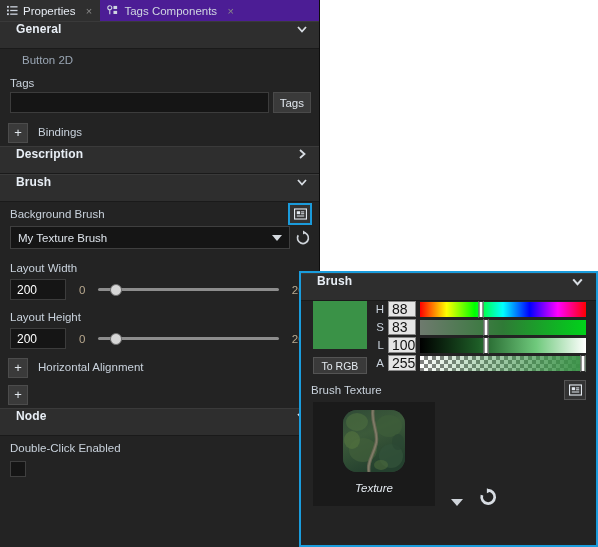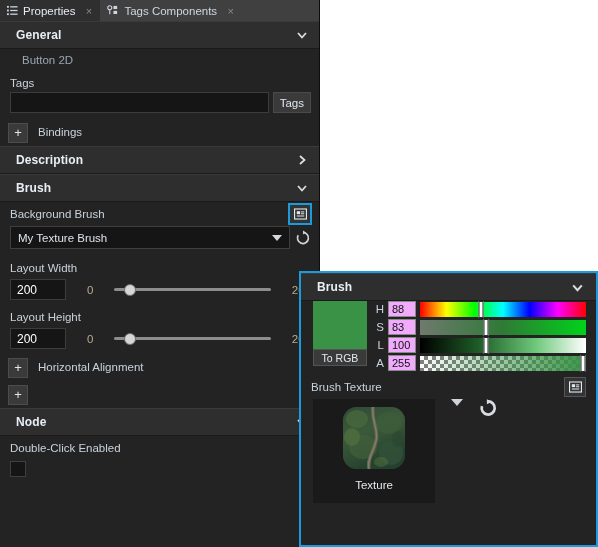--- a/index.html
+++ b/index.html
@@ -16,41 +16,41 @@
     position: absolute; left: 0; top: 0;
     width: 320px; height: 547px;
     background: #232323;
     border-right: 1px solid #0d0d0d;
     overflow: hidden;
   }
 
   
   .tabstrip {
     display: flex; align-items: stretch;
-    height: 21px; background: #404040;
+    height: 21px; background: #4c1d95;
   }
   .tab {
     display: flex; align-items: center; gap: 5px;
     padding: 0 6px 0 7px;
     font-size: 11.5px; color: #cfd6e0;
     cursor: default; user-select: none;
   }
   .tab.active { background: #2f2f2f; color: #e6ebf2; }
   .tab .tlabel { white-space: nowrap; }
   .tab .tclose {
     font-size: 11px; color: #8a8a8a; margin-left: 3px;
     width: 11px; text-align: center;
   }
   .ico { display: inline-flex; align-items: center; justify-content: center; }
 
   .tabbody { height: 526px; background: #232323; position: relative; overflow: hidden; }
 
   
   .section {
-    display: flex; align-items: center; justify-content: space-between;
+    display: flex; align-items: flex-start; justify-content: space-between;
     height: 28px; padding: 0 10px 0 16px;
     background: #2e2e2e;
     border-top: 1px solid #3a3a3a;
     border-bottom: 1px solid #1a1a1a;
     cursor: default;
   }
   .section .stitle {
     font-size: 12px; font-weight: bold; color: #e8eef5;
     letter-spacing: .1px;
   }
@@ -97,21 +97,21 @@
     flex: 1; height: 23px; background: #151515;
     border: 1px solid #3f3f3f; display: flex;
     align-items: center; justify-content: space-between;
     padding: 0 7px; color: #dde3ea; font-size: 11.5px;
   }
   .caret { width: 0; height: 0; border-left: 5px solid transparent;
            border-right: 5px solid transparent; border-top: 6px solid #d4d9de; }
   .refresh { width: 16px; height: 16px; color: #cfd4da; }
 
   
-  .sliderrow { display: flex; align-items: center; gap: 21px; padding: 0 8px 5px 10px; }
+  .sliderrow { display: flex; align-items: center; gap: 13px; padding: 0 8px 5px 10px; }
   .numbox {
     width: 56px; height: 21px; background: #151515;
     border: 1px solid #3c3c3c; color: #ffffff;
     font-size: 12px; display: flex; align-items: center; padding-left: 6px;
   }
   .minl, .maxl { font-size: 11.5px; color: #b9a98f; }
   .track { position: relative; flex: 1; height: 14px; display: flex; align-items: center; }
   .trackline { width: 100%; height: 3px; background: #8d8d8d; border-radius: 2px; }
   .knob {
     position: absolute; width: 12px; height: 12px; border-radius: 50%;
@@ -126,33 +126,33 @@
     position: absolute; left: 299px; top: 271px;
     width: 299px; height: 276px;
     background: #232323; border: 2px solid #1a9cdc;
     overflow: hidden;
   }
   .popup .section { padding-right: 12px; }
   .pbody { padding: 0; }
   .sublbl { font-size: 11.5px; color: #c9d2dc; padding: 5px 0 3px 10px; }
 
   .colorgrid { display: flex; gap: 6px; padding: 0 10px 0 12px; }
-  .swatchcol { display: flex; flex-direction: column; gap: 0; width: 54px; }
+  .swatchcol { display: flex; flex-direction: column; gap: 8px; width: 54px; }
   .swatch { width: 54px; height: 48px; background: #3a9247; }
   .torgb {
     height: 17px; background: #3a3a3a; border: 1px solid #545454;
     color: #e3e9ef; font-size: 10.5px; display: flex;
     align-items: center; justify-content: center;
   }
   .chancol { display: flex; flex-direction: column; gap: 2px; }
   .chanrow { display: flex; align-items: center; gap: 4px; height: 16px; }
   .chanlbl { width: 11px; font-size: 11.5px; color: #c9d2dc; text-align: right; }
   .chanbox {
-    width: 28px; height: 16px; background: #f0abfc; border: 1px solid #888;
-    color: #111; font-size: 11px; display: flex; align-items: center; padding-left: 3px;
+    width: 28px; height: 16px; background: #e5e5e5; border: 1px solid #888;
+    color: #111; font-size: 14px; display: flex; align-items: center; padding-left: 3px;
   }
   .gradwrap { position: relative; flex: 1; height: 15px; }
   .grad { position: absolute; inset: 0; }
   .ghandle {
     position: absolute; top: -1px; width: 5px; height: 17px;
     background: #ffffff; border: 1px solid #2b2b2b; transform: translateX(-50%);
   }
   .g-hue { background: linear-gradient(to right,
       #ff0000 0%, #ffff00 16%, #00ff00 33%, #00ffff 50%,
       #0000ff 66%, #ff00ff 83%, #ff0000 100%); }
@@ -161,21 +161,21 @@
   .g-alpha {
     background-image:
       linear-gradient(to right, rgba(58,146,71,0) 0%, rgba(58,146,71,1) 100%),
       linear-gradient(45deg, #808080 25%, transparent 25%, transparent 75%, #808080 75%),
       linear-gradient(45deg, #808080 25%, #ffffff 25%, #ffffff 75%, #808080 75%);
     background-size: 100% 100%, 8px 8px, 8px 8px;
     background-position: 0 0, 0 0, 4px 4px;
   }
 
   .texhdr { display: flex; align-items: center; justify-content: space-between; padding: 6px 10px 2px 10px; }
-  .texrow { display: flex; align-items: flex-start; gap: 16px; padding: 0 10px 0 12px; }
+  .texrow { display: flex; align-items: flex-end; gap: 16px; padding: 0 10px 0 12px; font-style: italic; }
   .texcard {
     width: 122px; height: 104px; background: #1a1a1a;
     display: flex; flex-direction: column; align-items: center;
     justify-content: flex-start; padding-top: 8px;
   }
   .texthumb {
     width: 62px; height: 62px; border-radius: 14px; overflow: hidden;
     background: #2c4033; position: relative;
   }
   .texlabel { font-size: 11.5px; color: #e3e9ef; margin-top: 10px; }

